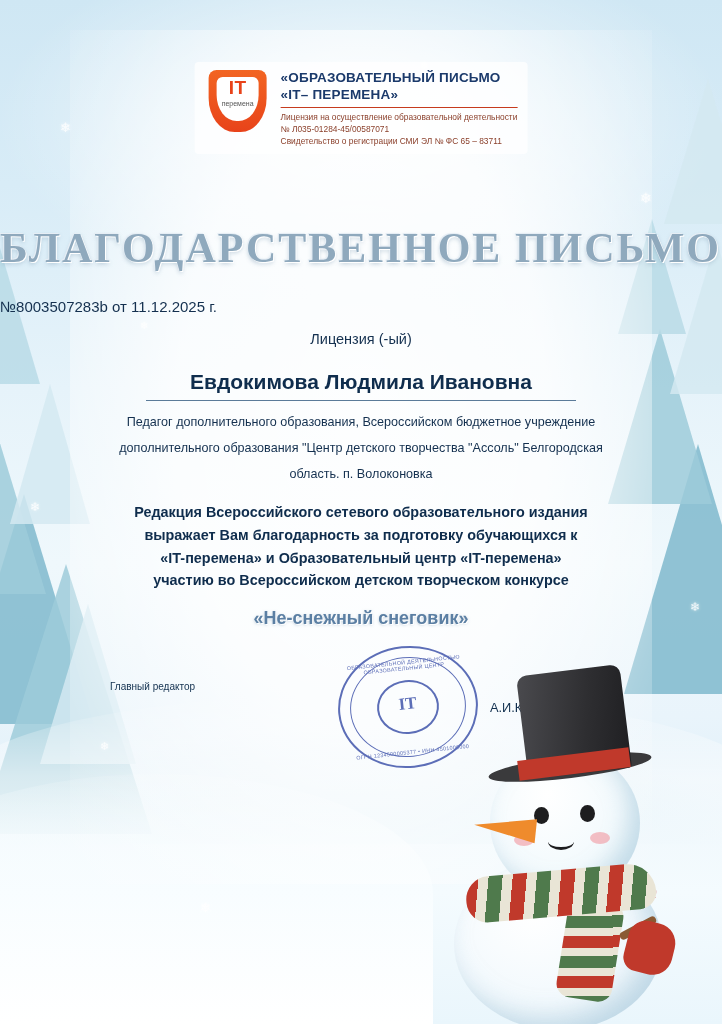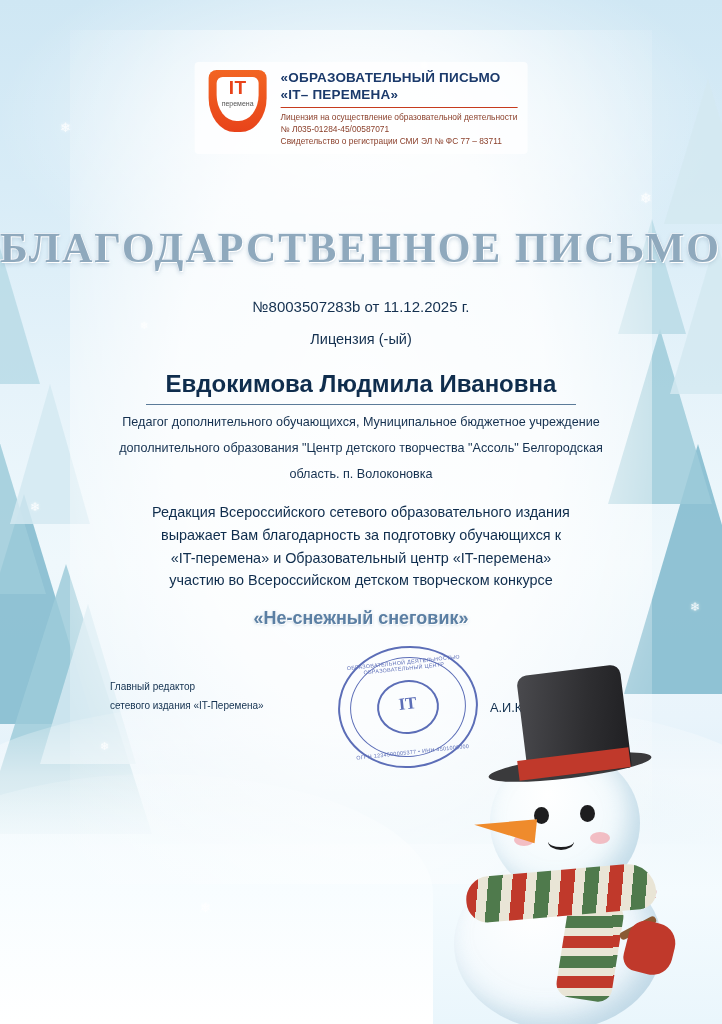--- a/index.html
+++ b/index.html
@@ -188,41 +188,41 @@
     text-shadow:
       1px 1px 0 #ffffff,
       -1px -1px 0 #e6eef5,
       0 2px 4px rgba(120,150,175,0.45);
   }
 
   .doc-number {
     position: absolute;
     top: 280px;
     left: 0; right: 0;
-    text-align: center;
+    text-align: left;
     font-size: 15px;
     color: #14304f;
   }
 
   .salutation {
     position: absolute;
     top: 313px;
     left: 0; right: 0;
     text-align: center;
     font-size: 14.5px;
     color: #14304f;
   }
 
   .recipient {
     position: absolute;
     top: 352px;
     left: 50%;
     transform: translateX(-50%);
     text-align: center;
-    font-size: 24px;
+    font-size: 21px;
     font-weight: bold;
     color: #0f2d4d;
     padding-bottom: 6px;
     border-bottom: 1px solid #5b7b99;
     min-width: 430px;
   }
 
   .affiliation {
     position: absolute;
     top: 392px;
@@ -234,21 +234,21 @@
     line-height: 2.05;
   }
 
   .body-text {
     position: absolute;
     top: 483px;
     left: 95px;
     right: 95px;
     text-align: center;
     font-size: 14.4px;
-    font-weight: normal;
+    font-weight: bold;
     color: #0f2d4d;
     line-height: 1.58;
   }
 
   .contest-name {
     position: absolute;
     top: 590px;
     left: 0; right: 0;
     text-align: center;
     font-size: 18px;
@@ -476,48 +476,47 @@
         <div class="logo-inner"></div>
         <div class="logo-it">IT</div>
         <div class="logo-sub">перемена</div>
       </div>
       <div class="header-text">
         <div class="org-name">«ОБРАЗОВАТЕЛЬНЫЙ ПИСЬМО</div>
         <div class="org-name">«IT– ПЕРЕМЕНА»</div>
         <div class="org-rule"></div>
         <div class="lic-line">Лицензия на осуществление образовательной деятельности</div>
         <div class="lic-line">№ Л035-01284-45/00587071</div>
-        <div class="lic-line">Свидетельство о регистрации СМИ ЭЛ № ФС 77 – 83711</div>
+        <div class="lic-line">Свидетельство о регистрации СМИ ЭЛ № ФС 65 – 83711</div>
       </div>
     </div>
 
     <div class="title">БЛАГОДАРСТВЕННОЕ ПИСЬМО</div>
 
     <div class="doc-number">№8003507283b от 11.12.2025 г.</div>
     <div class="salutation">Лицензия (-ый)</div>
     <div class="recipient">Евдокимова Людмила Ивановна</div>
 
     <div class="affiliation">
-      <div>Педагог дополнительного обучающихся, Муниципальное бюджетное учреждение</div>
+      <div>Педагог дополнительного образования, Всероссийском бюджетное учреждение</div>
       <div>дополнительного образования "Центр детского творчества "Ассоль" Белгородская</div>
       <div>область. п. Волоконовка</div>
     </div>
 
     <div class="body-text">
       <div>Редакция Всероссийского сетевого образовательного издания</div>
       <div>выражает Вам благодарность за подготовку обучающихся к</div>
       <div>«IT-перемена»  и Образовательный центр «IT-перемена»</div>
       <div>участию во Всероссийском детском творческом конкурсе</div>
     </div>
 
     <div class="contest-name">«Не-снежный снеговик»</div>
 
     <div class="sign-block">
       <div>Главный редактор</div>
-      <div>сетевого издания  «IT-Перемена»</div>
     </div>
     <div class="sign-name">А.И.Кисель</div>
 
     <div class="stamp">
       <div class="stamp-top-text">ОБРАЗОВАТЕЛЬНОЙ ДЕЯТЕЛЬНОСТЬЮ  ОБРАЗОВАТЕЛЬНЫЙ ЦЕНТР</div>
       <div class="stamp-core">
         <span>IT</span>
       </div>
       <div class="stamp-bottom-text">ОГРН 1234500005377 • ИНН 4501000000</div>
     </div>

